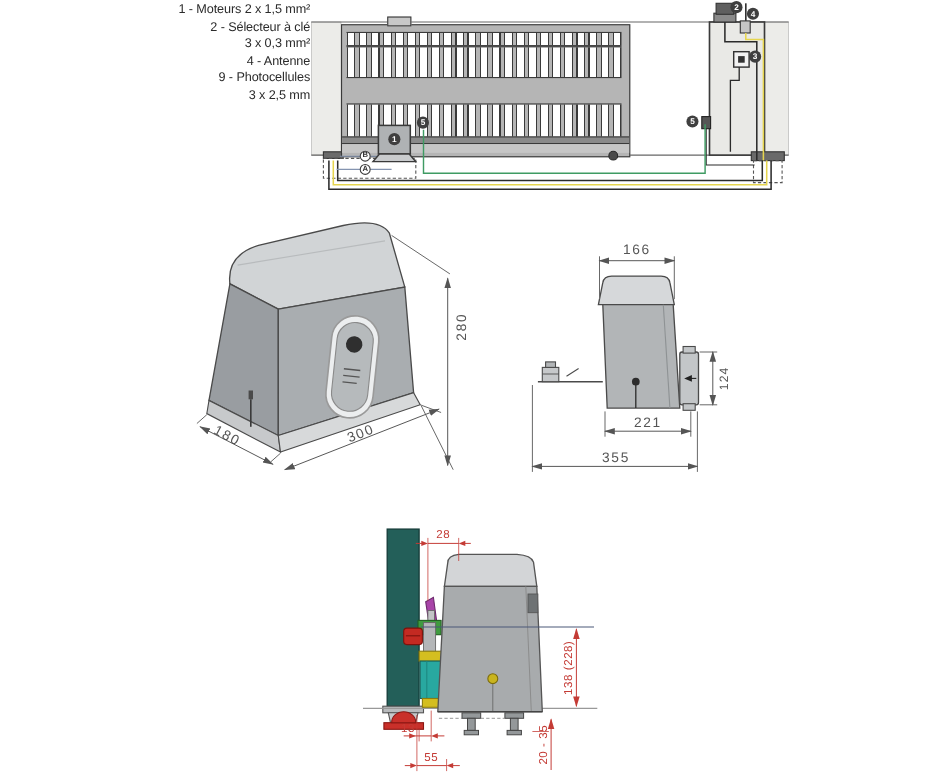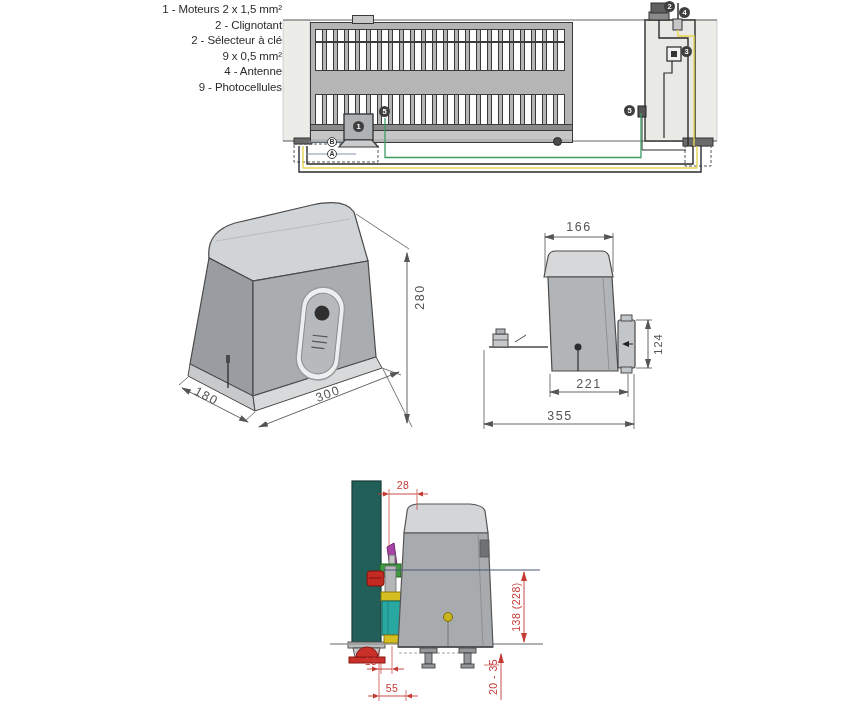--- a/index.html
+++ b/index.html
@@ -34,25 +34,25 @@
   .dimtext-sm{fill:#555;font-size:11px;letter-spacing:1px;}
   .redtext{fill:#c43b35;font-size:10.5px;letter-spacing:0.5px;}
 </style>
 </head>
 <body>
 
 <div id="canvas">
 
   <div class="legend">
     <div>1 - Moteurs 2 x 1,5 mm²</div>
-    <div>2 - Clignotant</div>
     <div>2 - Sélecteur à clé</div>
-    <div>9 x 0,5 mm²</div>
+    <div>3 x 0,3 mm²</div>
     <div>4 - Antenne</div>
     <div>9 - Photocellules</div>
+    <div>3 x 2,5 mm</div>
   </div>
 
   <svg style="left:283px;top:0;" width="437" height="190" viewBox="283 0 437 190">
 
     <rect x="283" y="20" width="27" height="121" fill="#ecece9" stroke="#aaaaaa" stroke-width="0.5"></rect>
     <rect x="695" y="20" width="22" height="121" fill="#ecece9" stroke="#aaaaaa" stroke-width="0.5"></rect>
     <line x1="283" y1="20" x2="717" y2="20" stroke="#666" stroke-width="1"></line>
     <line x1="283" y1="141" x2="717" y2="141" stroke="#666" stroke-width="1"></line>
 
     <rect x="645" y="20" width="50" height="121" fill="#e9e9e6" stroke="#3a3a3a" stroke-width="1.5"></rect>

